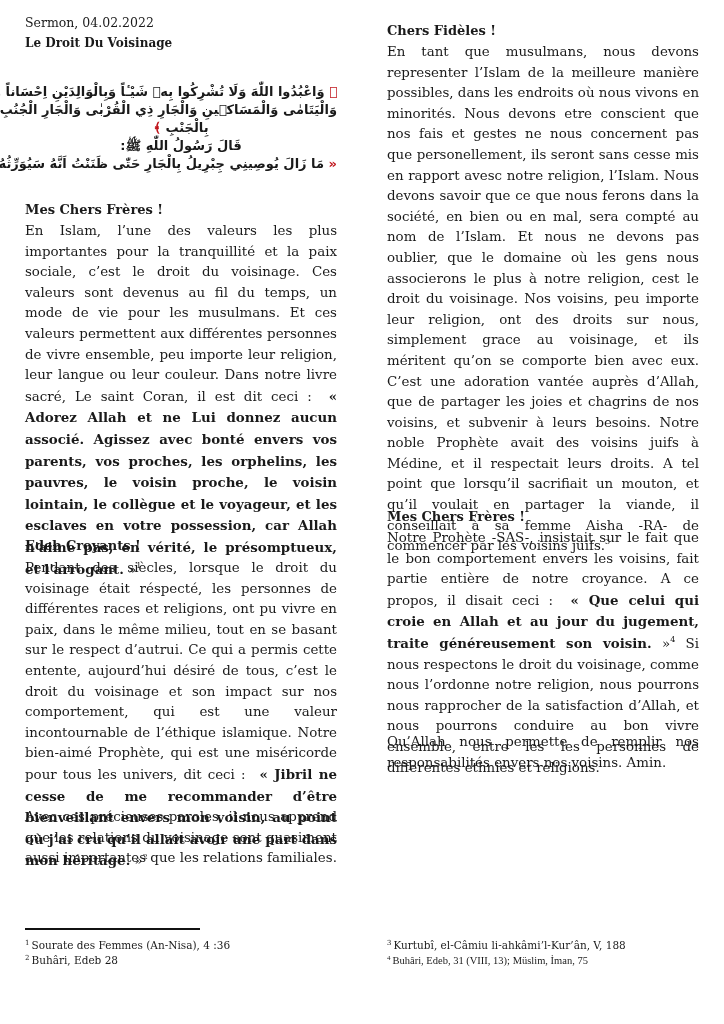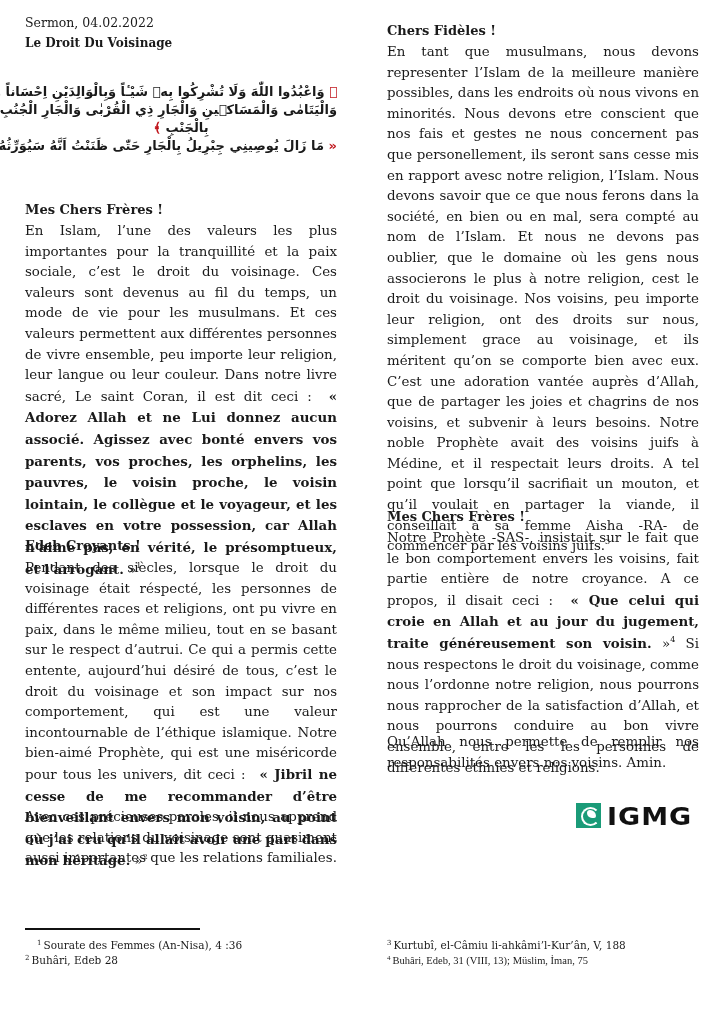--- a/index.html
+++ b/index.html
@@ -44,20 +44,21 @@
     <div class="arabic">
       <span class="line">
         <span class="br">﴿</span>
         <span>وَاعْبُدُوا اللّٰهَ وَلَا تُشْرِكُوا بِه۪ شَيْـٔاً وَبِالْوَالِدَيْنِ اِحْسَاناً وَبِذِي الْقُرْبٰى</span>
       </span>
       <span class="line">وَالْيَتَامٰى وَالْمَسَاك۪ينِ وَالْجَارِ ذِي الْقُرْبٰى وَالْجَارِ الْجُنُبِ وَالصَّاحِبِ</span>
       <span class="line">
         <span>بِالْجَنْبِ</span>
         <span class="br">﴾</span>
       </span>
+      <span class="line">قَالَ رَسُولُ اللّٰهِ ﷺ:</span>
       <span class="line">
         <span class="br">«</span>
         <span>مَا زَالَ يُوصِينِي جِبْرِيلُ بِالْجَارِ حَتّٰى ظَنَنْتُ اَنَّهُ سَيُوَرِّثُهُ</span>
         
       </span>
     </div>
 
     <div class="heading" style="top:201px;">Mes Chers Frères !</div>
     <div class="para" style="top:221px;">
       <span>En Islam, l’une des valeurs les plus importantes pour la tranquillité et la paix sociale, c’est le droit du voisinage. Ces valeurs sont devenus au fil du temps, un mode de vie pour les musulmans. Et ces valeurs permettent aux différentes personnes de vivre ensemble, peu importe leur religion, leur langue ou leur couleur. Dans notre livre sacré, Le saint Coran, il est dit ceci : </span><b>« Adorez Allah et ne Lui donnez aucun associé. Agissez avec bonté envers vos parents, vos proches, les orphelins, les pauvres, le voisin proche, le voisin lointain, le collègue et le voyageur, et les esclaves en votre possession, car Allah n'aime pas, en vérité, le présomptueux, et l'arrogant.</b><span> »</span><sup>1</sup>
@@ -76,27 +77,23 @@
       <span>En tant que musulmans, nous devons representer l’Islam de la meilleure manière possibles, dans les endroits où nous vivons en minorités. Nous devons etre conscient que nos fais et gestes ne nous concernent pas que personellement, ils seront sans cesse mis en rapport avesc notre religion, l’Islam. Nous devons savoir que ce que nous ferons dans la société, en bien ou en mal, sera compté au nom de l’Islam. Et nous ne devons pas oublier, que le domaine où les gens nous associerons le plus à notre religion, cest le droit du voisinage. Nos voisins, peu importe leur religion, ont des droits sur nous, simplement grace au voisinage, et ils méritent qu’on se comporte bien avec eux. C’est une adoration vantée auprès d’Allah, que de partager les joies et chagrins de nos voisins, et subvenir à leurs besoins. Notre noble Prophète avait des voisins juifs à Médine, et il respectait leurs droits. A tel point que lorsqu’il sacrifiait un mouton, et qu’il voulait en partager la viande, il conseillait à sa femme Aisha -RA- de commencer par les voisins juifs.</span><sup>3</sup>
     </div>
 
     <div class="heading" style="top:508px;">Mes Chers Frères !</div>
     <div class="para" style="top:528px;">
       <span>Notre Prohète -SAS-, insistait sur le fait que le bon comportement envers les voisins, fait partie entière de notre croyance. A ce propos, il disait ceci : </span><b>« Que celui qui croie en Allah et au jour du jugement, traite généreusement son voisin.</b><span> »</span><sup>4</sup><span> Si nous respectons le droit du voisinage, comme nous l’ordonne notre religion, nous pourrons nous rapprocher de la satisfaction d’Allah, et nous pourrons conduire au bon vivre ensemble, entre les les personnes de differentes ethnies et religions.</span>
     </div>
     <div class="para" style="top:732px;">Qu’Allah nous permette de remplir nos responsabilités envers nos voisins. Amin.</div>
   </div>
 
-  <div class="logo">
-    <span class="logo-mark"></span>
-    <span class="logo-text">IGMG</span>
-  </div>
 
   <div class="fn-rule"></div>
-  <div class="fn" style="left:25px; top:938px;margin-left:12px;">
+  <div class="fn" style="left:25px; top:938px;">
     <sup>1</sup><span>Sourate des Femmes (An-Nisa), 4 :36</span>
   </div>
   <div class="fn" style="left:25px; top:953px;">
     <sup>2</sup><span>Buhâri, Edeb 28</span>
   </div>
   <div class="fn" style="left:387px; top:938px;">
     <sup>3</sup><span>Kurtubî, el-Câmiu li-ahkâmi’l-Kur’ân, V, 188</span>
   </div>
   <div class="fn" style="left:387px; top:953px;font-family:Liberation Serif, serif;">
     <sup>4</sup><span>Buhâri, Edeb, 31 (VIII, 13); Müslim, İman, 75</span>

